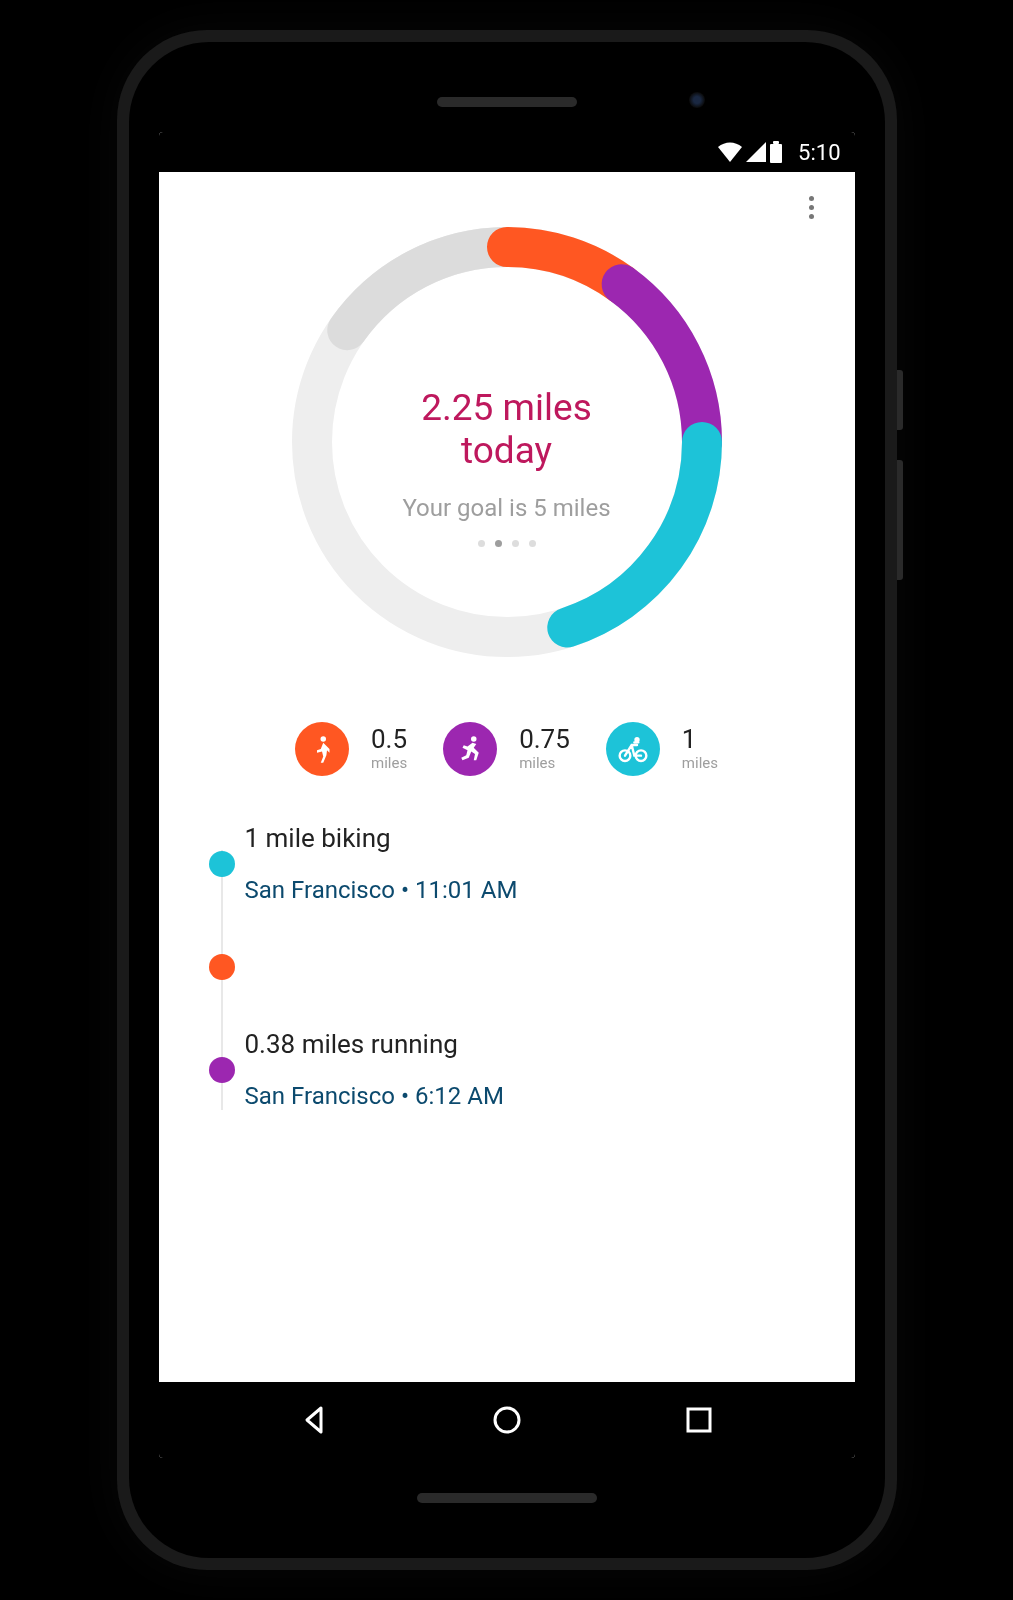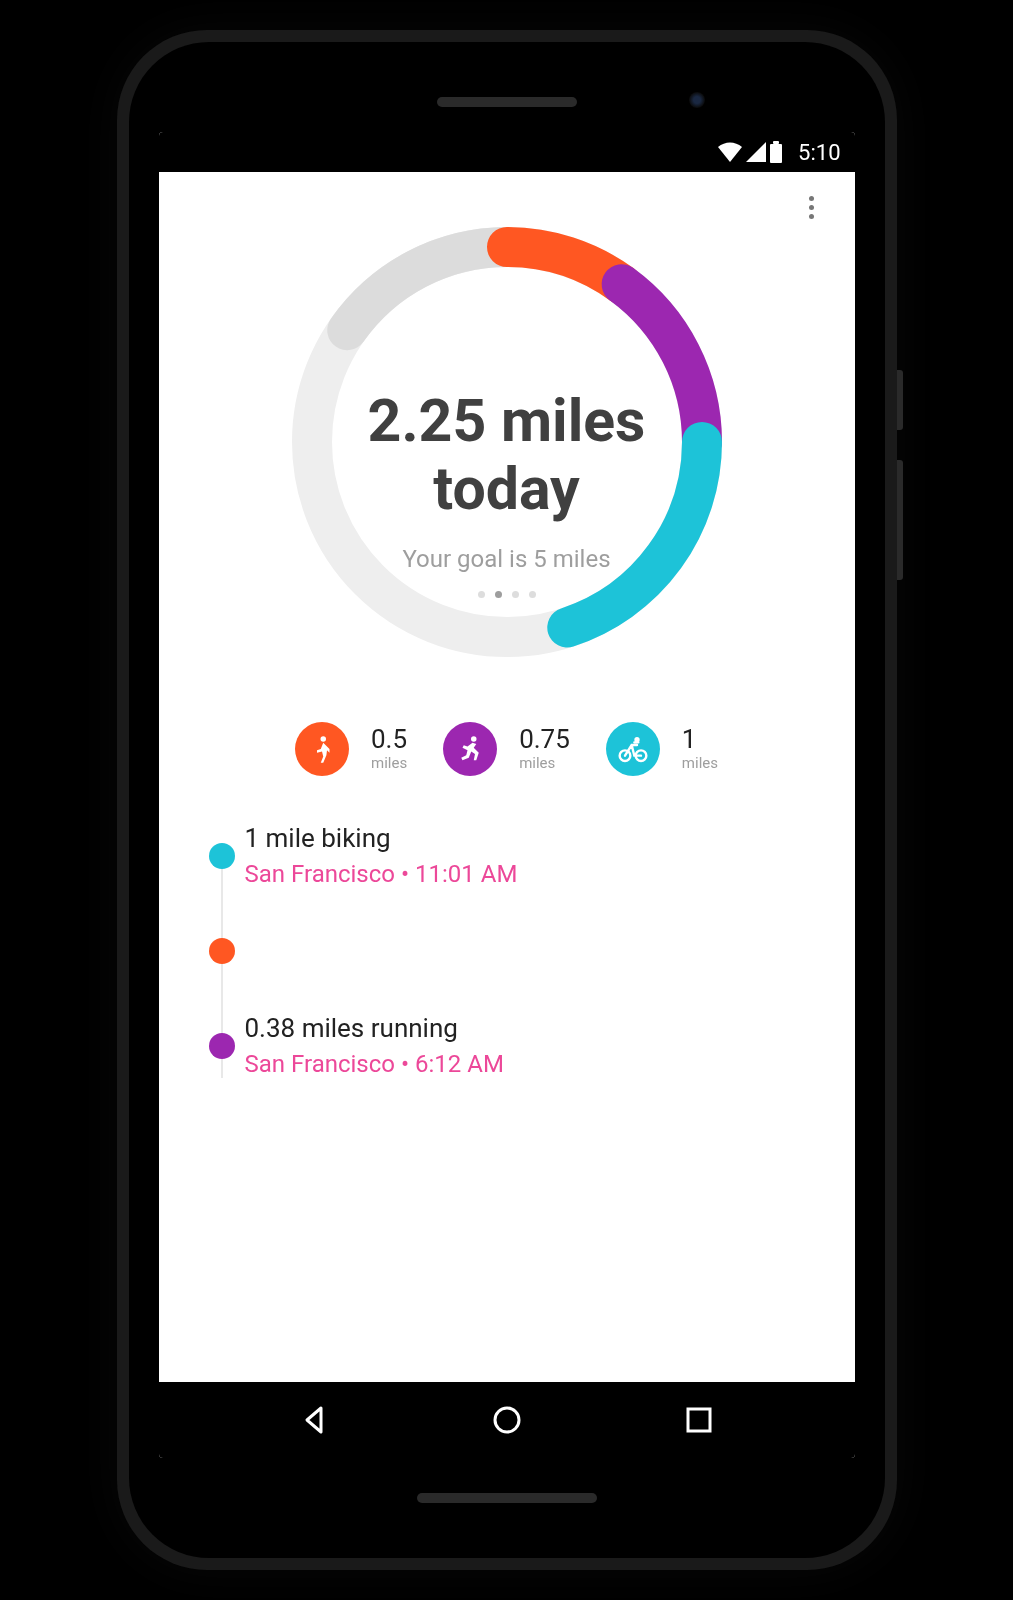--- a/index.html
+++ b/index.html
@@ -125,24 +125,24 @@
   .ring-svg { display: block; }
   .ring-center {
     position: absolute;
     left: 50%;
     transform: translateX(-50%);
     top: 215px;
     text-align: center;
     width: 320px;
   }
   .center-title {
-    font-size: 59px;
-    color: #404040;
+    font-size: 37px;
+    color: #be185d;
     line-height: 1.15;
-    font-weight: 700;
+    font-weight: 400;
   }
   .center-sub {
     margin-top: 22px;
     font-size: 24px;
     color: #9e9e9e;
   }
   .dots {
     margin-top: 18px;
     display: flex;
     justify-content: center;
@@ -203,21 +203,21 @@
   .timeline-dot {
     width: 26px;
     height: 26px;
     border-radius: 50%;
     flex-shrink: 0;
     z-index: 1;
     margin-top: 2px;
   }
   .timeline-text { }
   .timeline-title { font-size: 26px; color: #222; line-height: 1.3; }
-  .timeline-meta { font-size: 24px; color: #ec4899; margin-top: 4px; }
+  .timeline-meta { font-size: 24px; color: #0c4a6e; margin-top: 20px; }
   .nav-bar {
     height: 76px;
     background: #000;
     display: flex;
     align-items: center;
     justify-content: space-around;
     padding: 0 60px;
   }
   .nav-btn {
     width: 60px;

